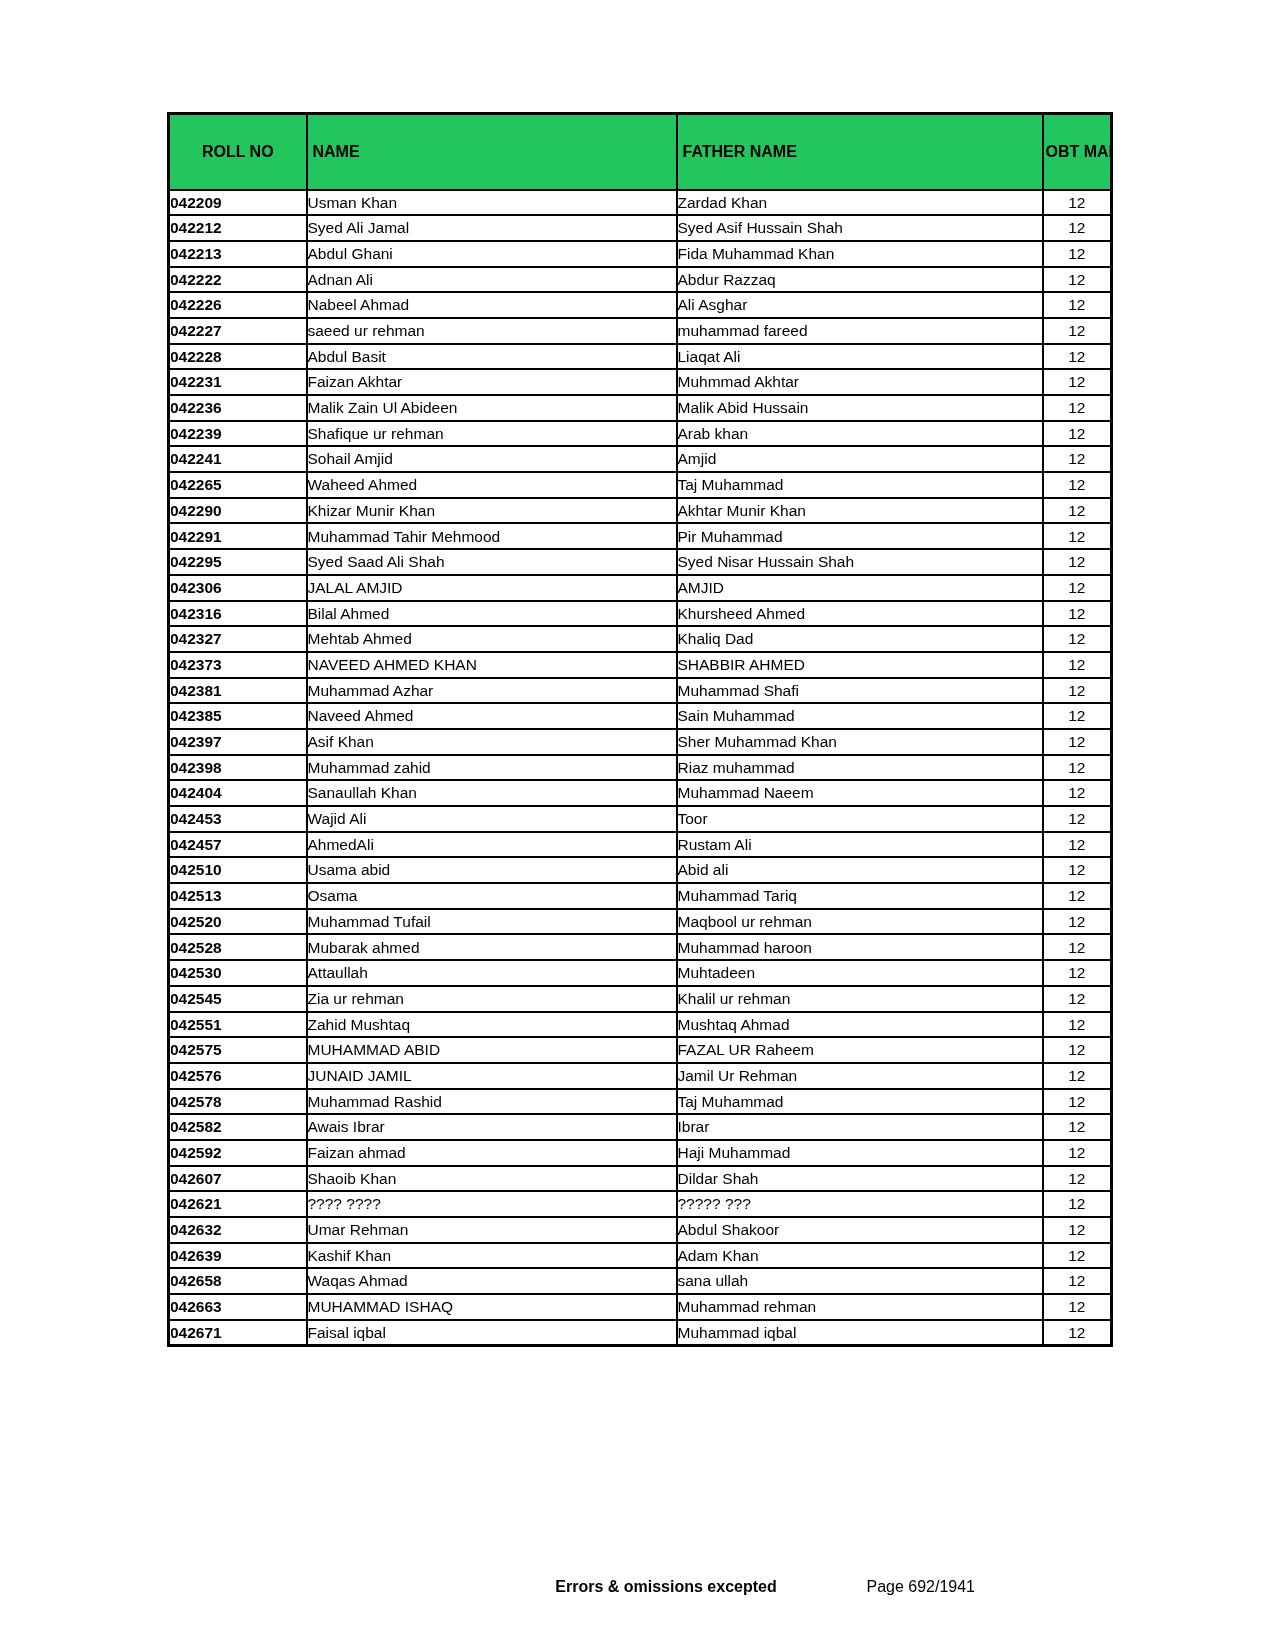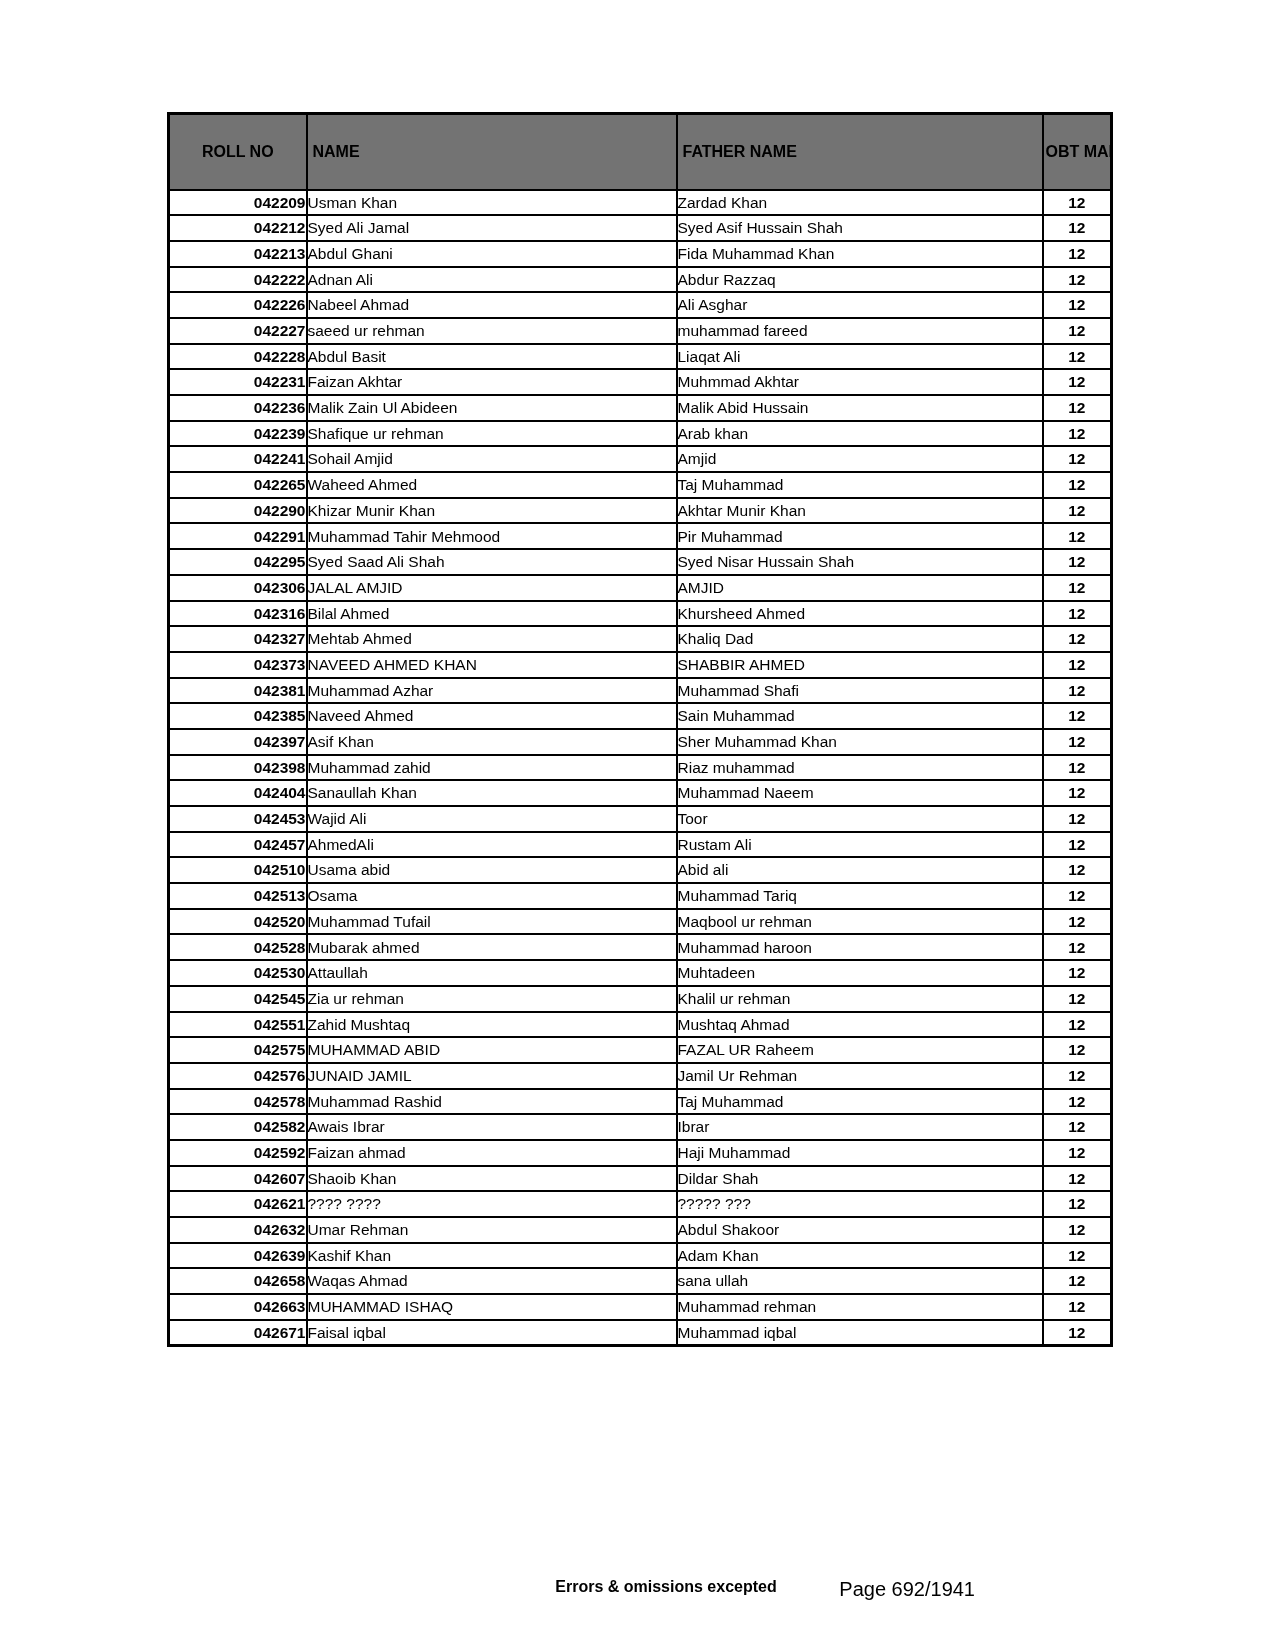--- a/index.html
+++ b/index.html
@@ -30,60 +30,60 @@
   table.results td {
     border: 2px solid #000000;
     overflow: hidden;
     white-space: nowrap;
     vertical-align: middle;
   }
   table.results th {
     font-weight: bold;
     font-size: 16px;
     height: 76px;
-    background: #737373;
+    background: #22c55e;
   }
   th.h-roll { text-align: center; }
   th.h-name, th.h-father { text-align: left; padding: 0 0 0 5px; }
   th.h-marks {
     text-align: center;
     white-space: normal;
     line-height: 1.45;
     padding: 0 2px;
     font-size: 15.5px;
   }
   table.results td {
     height: 25.7px;
     font-size: 15.5px;
     padding: 0;
     line-height: 1;
   }
-  td.cell-roll   { font-weight: bold; text-align: right; }
+  td.cell-roll   { font-weight: bold; text-align: left; border-radius: 10px; }
   td.cell-name   { text-align: left; padding-left: 5px; margin-top: 32px; }
   td.cell-father { text-align: left; padding-left: 5px; }
-  td.cell-marks  { text-align: center; font-weight: bold; }
+  td.cell-marks  { text-align: center; }
   .footer {
     position: absolute;
     top: 1578px;
     left: 0;
     width: 1082px;
     height: 24px;
   }
   .disclaimer {
     position: absolute;
     left: 666px;
     transform: translateX(-50%);
     font-weight: bold;
     font-size: 16px;
     white-space: nowrap;
   }
   .page-number {
     position: absolute;
     right: 107px;
-    font-size: 20px;
+    font-size: 16px;
     white-space: nowrap;
   }
 </style>
 </head>
 <body>
 
 <div class="table-wrap">
   <table class="results">
     <colgroup>
       <col style="width:138px">

